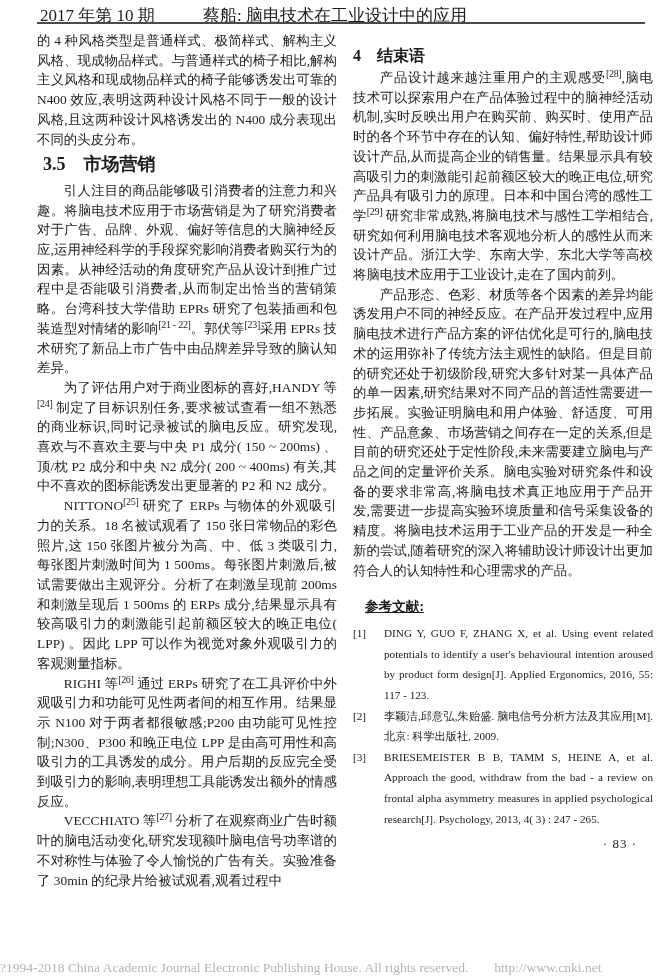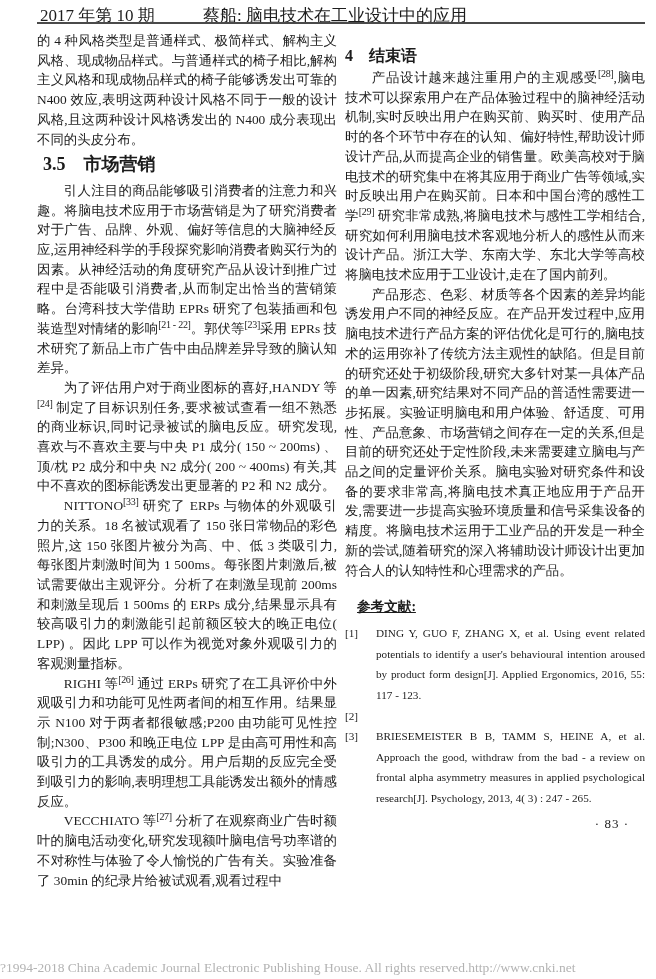--- a/index.html
+++ b/index.html
@@ -17,21 +17,21 @@
     font-size: 17px;
   }
   .issue { position: absolute; left: 3px; top: 0; white-space: nowrap; }
   .running-title { position: absolute; left: 0; right: 12px; top: 0; text-align: center; white-space: nowrap; }
   .header-rule {
     position: absolute; top: 22px; left: 37px; width: 608px; height: 2px;
     background: #4a4a4a;
   }
   .columns {
     position: absolute; top: 31px; left: 37px; width: 608px;
-    display: flex; gap: 8px;
+    display: flex; gap: 16px;
   }
   .col {
     width: 300px; flex: none;
     font-size: 13.4px; line-height: 19.7px;
     text-align: justify;
   }
   .col p { margin: 0; text-indent: 2em; }
   .col p.cont { text-indent: 0; }
   sup { font-size: 10px; line-height: 0; vertical-align: super; letter-spacing: -0.3px; }
   .h-sub {
@@ -49,54 +49,55 @@
   .ref-num { width: 31px; flex: none; }
   .ref-text { flex: 1; text-align: justify; }
   .page-number {
     text-align: right; padding-right: 16px; margin-top: 5px;
     font-size: 13px; letter-spacing: 1px;
   }
   .page-footer {
     position: absolute; left: 0; bottom: 3px; width: 656px;
     color: #b3b3b3; font-size: 13.5px; white-space: nowrap;
   }
-  .footer-url { }
+  .footer-url { margin-left: 26px; }
 </style>
 </head>
 <body>
 
 <div class="page-header">
   <span class="issue">2017 年第 10 期</span>
   <span class="running-title">蔡船: 脑电技术在工业设计中的应用</span>
 </div>
 <div class="header-rule"></div>
 
 <div class="columns">
   <div class="col">
     <p class="cont"><span>的 4 种风格类型是普通样式、极简样式、解构主义风格、现成物品样式。与普通样式的椅子相比,解构主义风格和现成物品样式的椅子能够诱发出可靠的 N400 效应,表明这两种设计风格不同于一般的设计风格,且这两种设计风格诱发出的 N400 成分表现出不同的头皮分布。</span></p>
     <h3 class="h-sub">3.5　市场营销</h3>
     <p><span>引人注目的商品能够吸引消费者的注意力和兴趣。将脑电技术应用于市场营销是为了研究消费者对于广告、品牌、外观、偏好等信息的大脑神经反应,运用神经科学的手段探究影响消费者购买行为的因素。从神经活动的角度研究产品从设计到推广过程中是否能吸引消费者,从而制定出恰当的营销策略。台湾科技大学借助 EPRs 研究了包装插画和包装造型对情绪的影响</span><sup>[21 - 22]</sup><span>。郭伏等</span><sup>[23]</sup><span>采用 EPRs 技术研究了新品上市广告中由品牌差异导致的脑认知差异。</span></p>
     <p><span>为了评估用户对于商业图标的喜好,HANDY 等</span><sup>[24]</sup><span> 制定了目标识别任务,要求被试查看一组不熟悉的商业标识,同时记录被试的脑电反应。研究发现,喜欢与不喜欢主要与中央 P1 成分( 150 ~ 200ms) 、顶/枕 P2 成分和中央 N2 成分( 200 ~ 400ms) 有关,其中不喜欢的图标能诱发出更显著的 P2 和 N2 成分。</span></p>
-    <p><span>NITTONO</span><sup>[33]</sup><span> 研究了 ERPs 与物体的外观吸引力的关系。18 名被试观看了 150 张日常物品的彩色照片,这 150 张图片被分为高、中、低 3 类吸引力,每张图片刺激时间为 1 500ms。每张图片刺激后,被试需要做出主观评分。分析了在刺激呈现前 200ms 和刺激呈现后 1 500ms 的 ERPs 成分,结果显示具有较高吸引力的刺激能引起前额区较大的晚正电位( LPP) 。因此 LPP 可以作为视觉对象外观吸引力的客观测量指标。</span></p>
+    <p><span>NITTONO</span><sup>[25]</sup><span> 研究了 ERPs 与物体的外观吸引力的关系。18 名被试观看了 150 张日常物品的彩色照片,这 150 张图片被分为高、中、低 3 类吸引力,每张图片刺激时间为 1 500ms。每张图片刺激后,被试需要做出主观评分。分析了在刺激呈现前 200ms 和刺激呈现后 1 500ms 的 ERPs 成分,结果显示具有较高吸引力的刺激能引起前额区较大的晚正电位( LPP) 。因此 LPP 可以作为视觉对象外观吸引力的客观测量指标。</span></p>
     <p><span>RIGHI 等</span><sup>[26]</sup><span> 通过 ERPs 研究了在工具评价中外观吸引力和功能可见性两者间的相互作用。结果显示 N100 对于两者都很敏感;P200 由功能可见性控制;N300、P300 和晚正电位 LPP 是由高可用性和高吸引力的工具诱发的成分。用户后期的反应完全受到吸引力的影响,表明理想工具能诱发出额外的情感反应。</span></p>
     <p><span>VECCHIATO 等</span><sup>[27]</sup><span> 分析了在观察商业广告时额叶的脑电活动变化,研究发现额叶脑电信号功率谱的不对称性与体验了令人愉悦的广告有关。实验准备了 30min 的纪录片给被试观看,观看过程中</span></p>
   </div>
 
   <div class="col">
     <h2 class="h-section">4　结束语</h2>
-    <p><span>产品设计越来越注重用户的主观感受</span><sup>[28]</sup><span>,脑电技术可以探索用户在产品体验过程中的脑神经活动机制,实时反映出用户在购买前、购买时、使用产品时的各个环节中存在的认知、偏好特性,帮助设计师设计产品,从而提高企业的销售量。欧美高校对于脑电技术的研究集中在将其应用于商业广告等领域,实时反映出用户在购买前。日本和中国台湾的感性工学</span><sup>[29]</sup><span> 研究非常成熟,将脑电技术与感性工学相结合,研究如何利用脑电技术客观地分析人的感性从而来设计产品。浙江大学、东南大学、东北大学等高校将脑电技术应用于工业设计,走在了国内前列。</span></p>
+    <p><span>产品设计越来越注重用户的主观感受</span><sup>[28]</sup><span>,脑电技术可以探索用户在产品体验过程中的脑神经活动机制,实时反映出用户在购买前、购买时、使用产品时的各个环节中存在的认知、偏好特性,帮助设计师设计产品,从而提高企业的销售量。结果显示具有较高吸引力的刺激能引起前额区较大的晚正电位,研究产品具有吸引力的原理。日本和中国台湾的感性工学</span><sup>[29]</sup><span> 研究非常成熟,将脑电技术与感性工学相结合,研究如何利用脑电技术客观地分析人的感性从而来设计产品。浙江大学、东南大学、东北大学等高校将脑电技术应用于工业设计,走在了国内前列。</span></p>
     <p><span>产品形态、色彩、材质等各个因素的差异均能诱发用户不同的神经反应。在产品开发过程中,应用脑电技术进行产品方案的评估优化是可行的,脑电技术的运用弥补了传统方法主观性的缺陷。但是目前的研究还处于初级阶段,研究大多针对某一具体产品的单一因素,研究结果对不同产品的普适性需要进一步拓展。实验证明脑电和用户体验、舒适度、可用性、产品意象、市场营销之间存在一定的关系,但是目前的研究还处于定性阶段,未来需要建立脑电与产品之间的定量评价关系。脑电实验对研究条件和设备的要求非常高,将脑电技术真正地应用于产品开发,需要进一步提高实验环境质量和信号采集设备的精度。将脑电技术运用于工业产品的开发是一种全新的尝试,随着研究的深入将辅助设计师设计出更加符合人的认知特性和心理需求的产品。</span></p>
     <h3 class="h-refs">参考文献:</h3>
 
     <div class="ref">
       <span class="ref-num">[1]</span>
       <span class="ref-text">DING Y, GUO F, ZHANG X, et al. Using event related potentials to identify a user's behavioural intention aroused by product form design[J]. Applied Ergonomics, 2016, 55: 117 - 123.</span>
     </div>
     <div class="ref">
       <span class="ref-num">[2]</span>
+      <span class="ref-text">李颖洁,邱意弘,朱贻盛. 脑电信号分析方法及其应用[M]. 北京: 科学出版社, 2009.</span>
     </div>
     <div class="ref">
       <span class="ref-num">[3]</span>
       <span class="ref-text">BRIESEMEISTER B B, TAMM S, HEINE A, et al. Approach the good, withdraw from the bad - a review on frontal alpha asymmetry measures in applied psychological research[J]. Psychology, 2013, 4( 3) : 247 - 265.</span>
     </div>
 
     <div class="page-number">· 83 ·</div>
   </div>
 </div>
 

